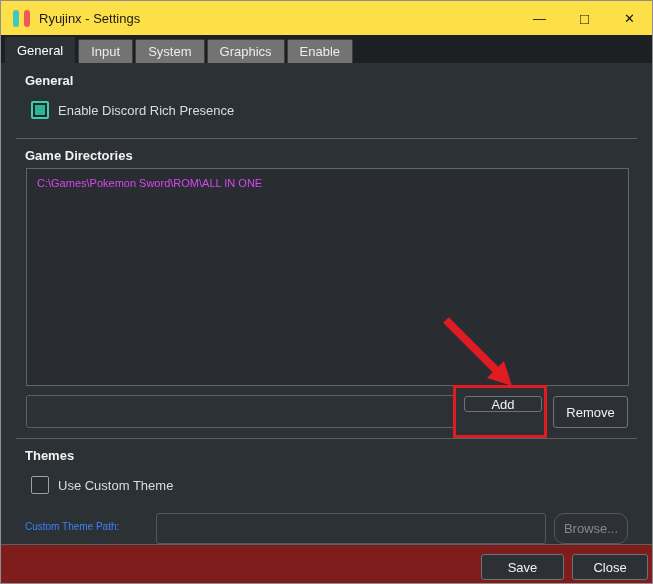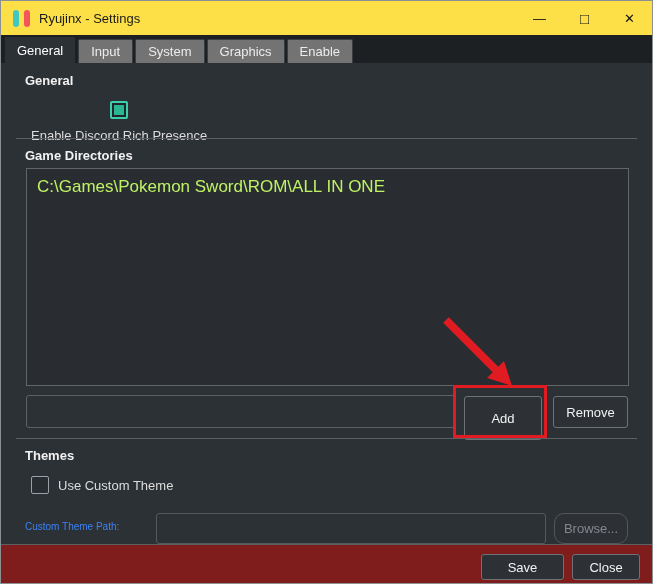--- a/index.html
+++ b/index.html
@@ -56,21 +56,21 @@
     border: 2px solid #3bd0ab; background: #2bb593;
     box-shadow: inset 0 0 0 2px #20262b;
   }
   .checkbox.unchecked {
     border: 1px solid #9aa0a5; background: #282d31;
   }
   .listbox {
     position: absolute; left: 25px; top: 105px; width: 603px; height: 218px;
     background: #292d32; border: 1px solid #62666b;
   }
-  .list-item { padding: 8px 10px; color: #bef264; font-size: 17px; white-space: nowrap; }
+  .list-item { padding: 8px 10px; color: #d946ef; font-size: 11px; white-space: nowrap; }
   .text-input {
     position: absolute; background: #2c3136; border: 1px solid #5d6166; border-radius: 3px;
     color: #d4d6d8; font-size: 13px; padding: 0 8px; outline: none;
     font-family: "Liberation Sans", sans-serif;
   }
   .btn {
     position: absolute; background: #2d3136; border: 1px solid #6e7277; border-radius: 3px;
     color: #f2f2f2; font-size: 13px; display: flex; align-items: center; justify-content: center;
     cursor: default; font-family: "Liberation Sans", sans-serif;
   }
@@ -110,52 +110,52 @@
     <div class="tab active">General</div>
     <div class="tab">Input</div>
     <div class="tab">System</div>
     <div class="tab">Graphics</div>
     <div class="tab">Enable</div>
   </div>
 
   <div class="content">
 
     <div class="section-heading" style="top:10px;">General</div>
-    <div class="check-row" style="left:30px; top:38px;flex-direction:column;">
+    <div class="check-row" style="left:30px; top:38px;">
       <div class="checkbox checked"></div>
       <span>Enable Discord Rich Presence</span>
     </div>
 
     <div class="divider" style="top:75px;"></div>
 
     <div class="section-heading" style="top:85px;">Game Directories</div>
     <div class="listbox">
       <div class="list-item">C:\Games\Pokemon Sword\ROM\ALL IN ONE</div>
     </div>
 
     <input class="text-input" style="left: 25px; top: 332px; width: 430px; height: 33px;" value="">
-    <div class="btn" style="left:463px; top:333px; width:78px; height:44px;">Add</div>
+    <div class="btn" style="left:463px; top:333px; width:78px; height:16px;">Add</div>
     <div class="btn" style="left:552px; top:333px; width:75px; height:32px;">Remove</div>
 
     <div class="divider" style="top:375px;"></div>
 
     <div class="section-heading" style="top:385px;">Themes</div>
     <div class="check-row" style="left:30px; top:413px;">
       <div class="checkbox unchecked"></div>
       <span>Use Custom Theme</span>
     </div>
 
     <div class="dim-label" style="left:24px; top:458px;">Custom Theme Path:</div>
     <input class="text-input" style="left: 155px; top: 450px; width: 390px; height: 31px; border-color: rgb(84, 88, 92);" disabled="" value="">
     <div class="btn disabled" style="left:553px; top:450px; width:74px; height:31px;">Browse...</div>
   </div>
 
   <div class="footer">
     <div class="btn" style="left:480px; top:9px; width:83px; height:26px;">Save</div>
-    <div class="btn" style="left:571px; top:9px; width:68px; height:26px;">Close</div>
+    <div class="btn" style="left:571px; top:9px; width:76px; height:26px;">Close</div>
   </div>
 
   <div class="anno-box"></div>
   <svg class="anno-arrow" width="653" height="584" viewBox="0 0 653 584">
     <line x1="445" y1="319" x2="496" y2="370" stroke="#e11b22" stroke-width="8"></line>
     <polygon points="511,385 503,360 486,377" fill="#e11b22"></polygon>
   </svg>
 
 </div>
 

